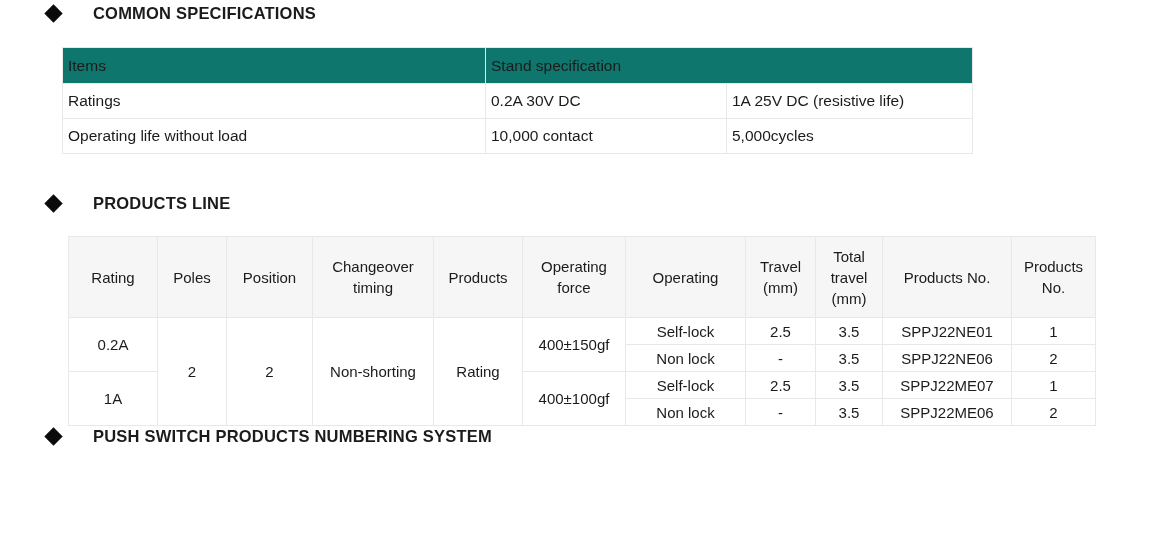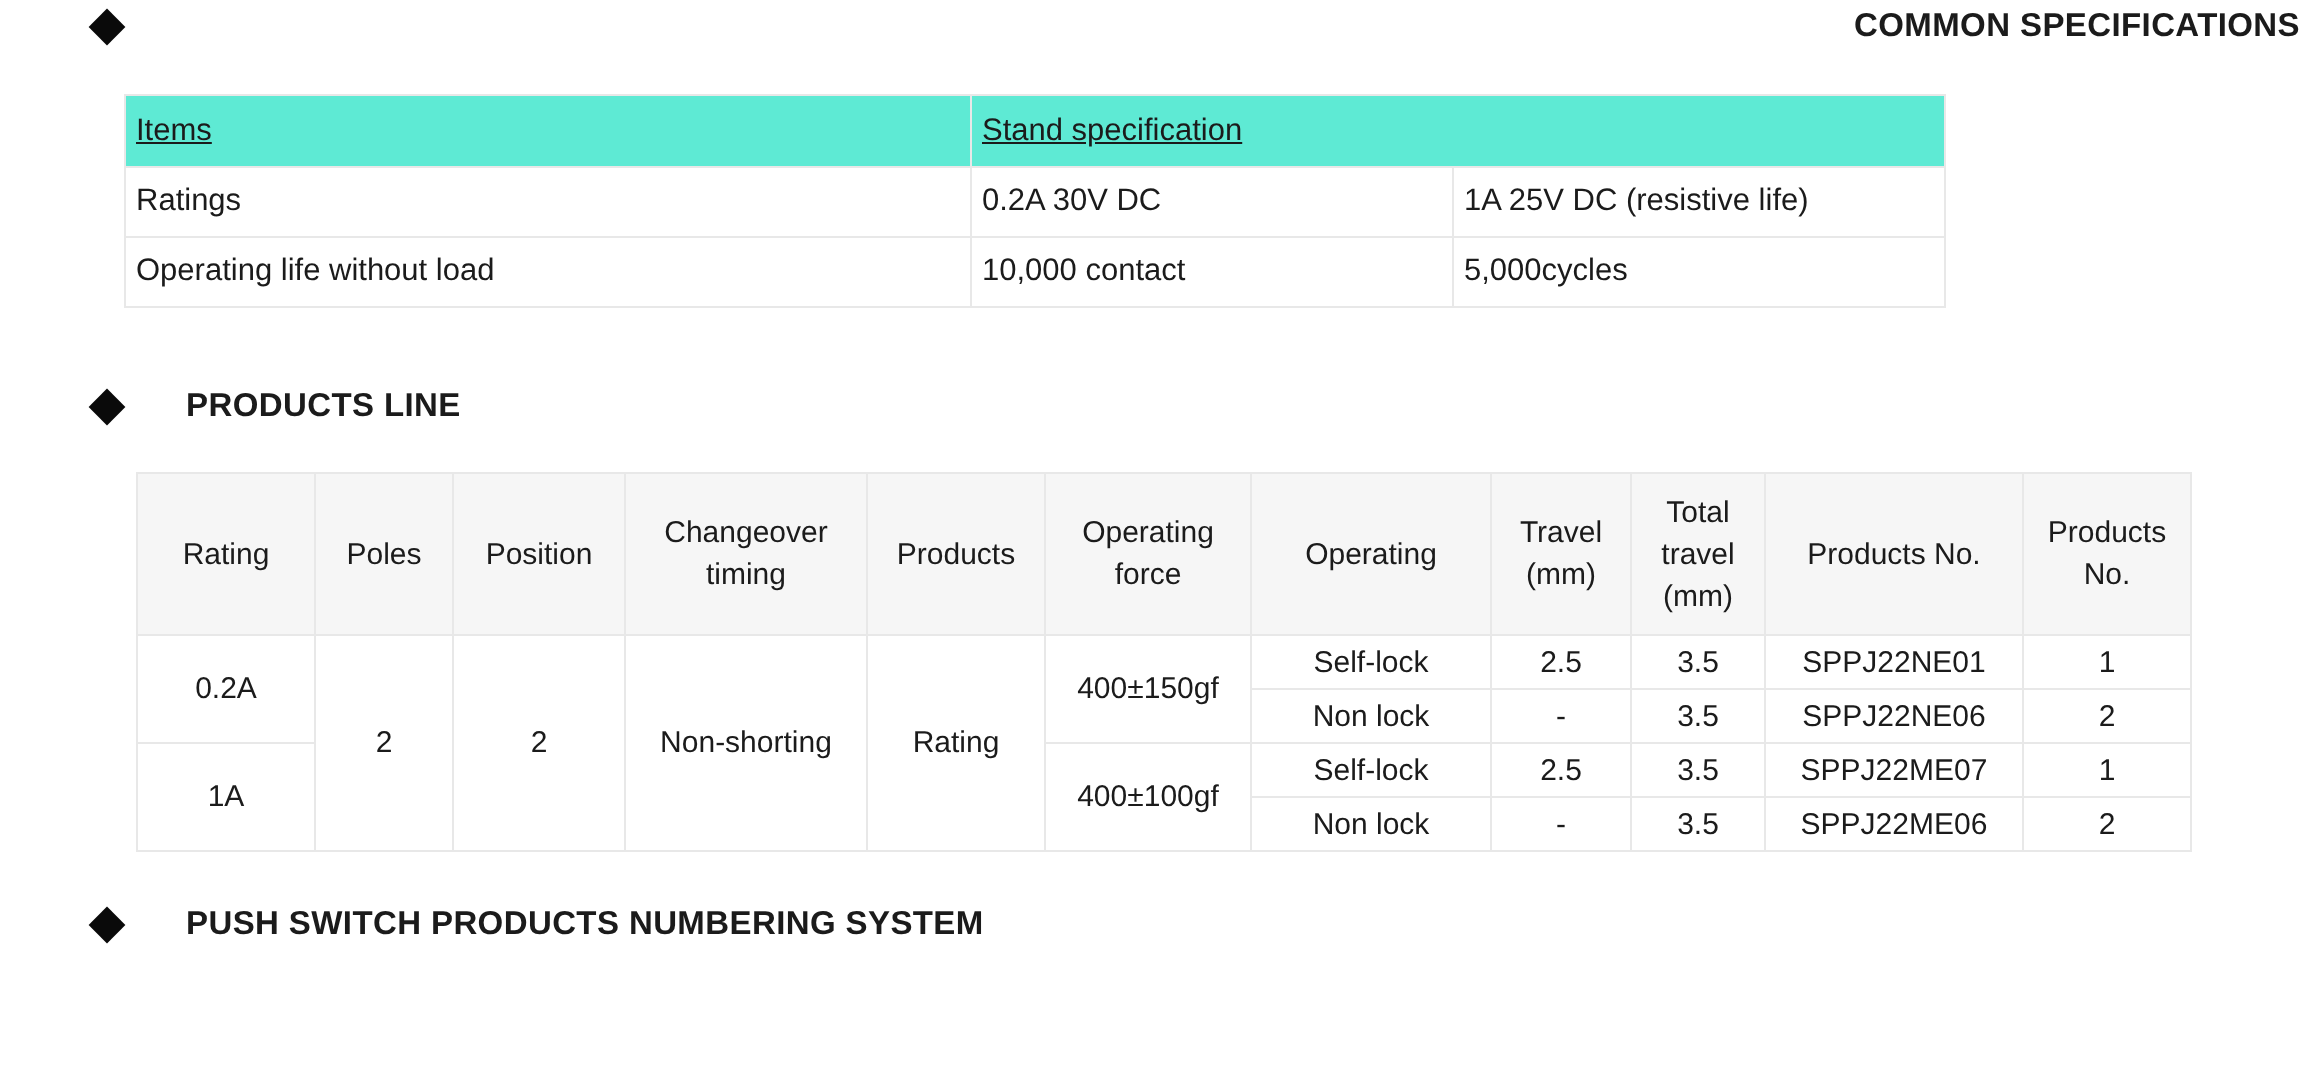--- a/index.html
+++ b/index.html
@@ -33,38 +33,38 @@
   .spec-table { margin: 24px 0 0 62px; width: 910px; font-size: 15.5px; }
   .spec-table th, .spec-table td {
     border: 1px solid #e8e8e8;
     padding: 0 4px 0 5px;
     text-align: left;
     font-weight: normal;
     height: 34px;
     overflow: hidden;
     white-space: nowrap;
   }
-  .spec-table thead th { background: #5eead4; height: 35px; text-decoration: underline; }
+  .spec-table thead th { background: #0f766e; height: 35px; }
 
   
   .products-table { margin: 23px 0 0 68px; width: 1027px; font-size: 15px; }
   .products-table th, .products-table td {
     border: 1px solid #e8e8e8;
     padding: 0 2px;
     text-align: center;
     vertical-align: middle;
     font-weight: normal;
     overflow: hidden;
   }
   .products-table thead th { background: #f6f6f6; height: 80px; line-height: 1.4; }
   .products-table tbody td { height: 26px; }
 
-  #h-common { margin-top: 3px; justify-content: space-between; }
+  #h-common { margin-top: 3px; }
   #h-products { margin-top: 39px; text-align: center; }
-  #h-numbering { margin-top: 26px; }
+  #h-numbering { }
 </style>
 </head>
 <body>
 
 <div class="section-heading" id="h-common">
   <span class="diamond"></span>
   <span class="heading-text">COMMON SPECIFICATIONS</span>
 </div>
 
 <table class="spec-table">

